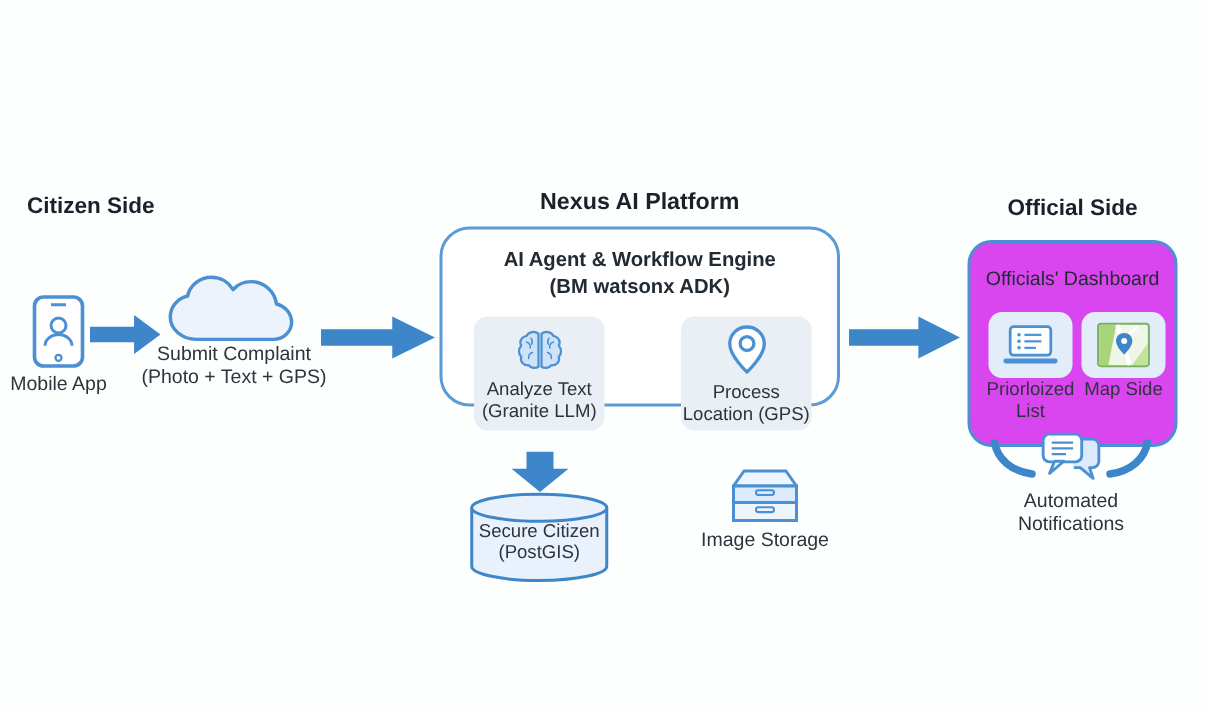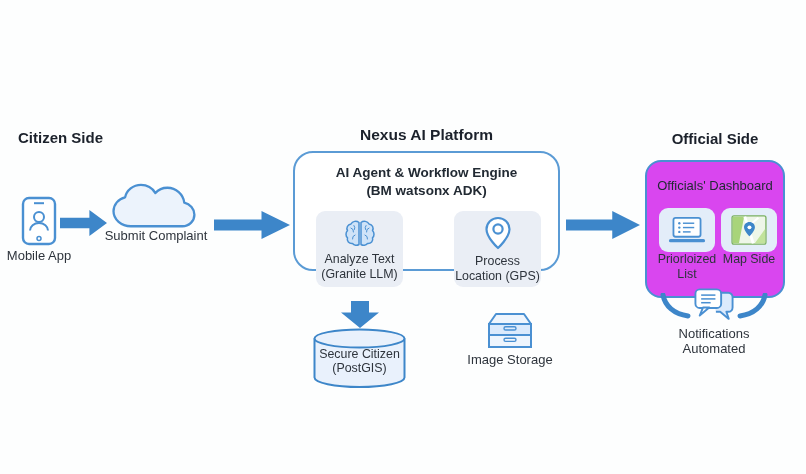--- a/index.html
+++ b/index.html
@@ -48,20 +48,21 @@
     </svg>
   </div>
 
   <div class="abs" style="left:108px; top:181px; width:90px; height:52px;">
     <svg viewBox="0 0 92 54" width="90" height="52">
       <path d="M23 47 C 13 47, 5 40, 5 31.5 C 5 24.5, 10 18.5, 17 17 C 18.5 9.5, 25.5 4, 33.5 4 C 40 4, 45.5 7.5, 48.5 12.5 C 51.5 9, 56 7, 61 7 C 70 7, 77.5 14, 78.5 22.5 C 84.5 24, 89 29, 89 35 C 89 41.5, 83.5 47, 76.5 47 Z" fill="#ecf3fc" stroke="#4a90d2" stroke-width="2.4" stroke-linejoin="round"></path>
     </svg>
   </div>
   <div class="abs lbl" style="left:91px; top:228px; width:130px;">
     <span>Submit Complaint</span>
+    <span>(Photo + Text + GPS)</span>
   </div>
 
   <div class="abs" style="left:214px; top:210px; width:76px; height:30px;">
     <svg viewBox="0 0 80 30" width="76" height="30" preserveAspectRatio="none">
       <polygon points="0,9.5 50,9.5 50,1 80,15 50,29 50,20.5 0,20.5" fill="#3d86c9"></polygon>
     </svg>
   </div>
 
   <div class="abs big-box" style="left:293px; top:151px; width:267px; height:120px;">
     <div class="engine-title" style="position:absolute; left:0; right:0; top:11px;">
@@ -189,17 +190,17 @@
     <svg viewBox="0 0 48 42" width="46" height="40">
       <path d="M22 6 h17 a4.5 4.5 0 0 1 4.5 4.5 v11 a4.5 4.5 0 0 1 -4.5 4.5 h-2 l2.5 7.5 -9 -7.5 H26" fill="#dbeafc" stroke="#4a90d2" stroke-width="2" stroke-linejoin="round"></path>
       <rect x="4.5" y="2.5" width="27" height="19.5" rx="4.5" fill="#ffffff" stroke="#4a90d2" stroke-width="2"></rect>
       <path d="M12.5 21.5 l-3.5 8.5 10 -8.5 Z" fill="#ffffff" stroke="#4a90d2" stroke-width="2" stroke-linejoin="round"></path>
       <line x1="10.5" y1="8.5" x2="25.5" y2="8.5" stroke="#4a90d2" stroke-width="1.6"></line>
       <line x1="10.5" y1="12.5" x2="25.5" y2="12.5" stroke="#4a90d2" stroke-width="1.6"></line>
       <line x1="10.5" y1="16.5" x2="20.5" y2="16.5" stroke="#4a90d2" stroke-width="1.6"></line>
     </svg>
   </div>
   <div class="abs lbl" style="left:655px; top:326px; width:118px;">
+    <span>Automated</span>
     <span>Notifications</span>
-    <span>Automated</span>
   </div>
 
 </div>
 
 </body></html>

